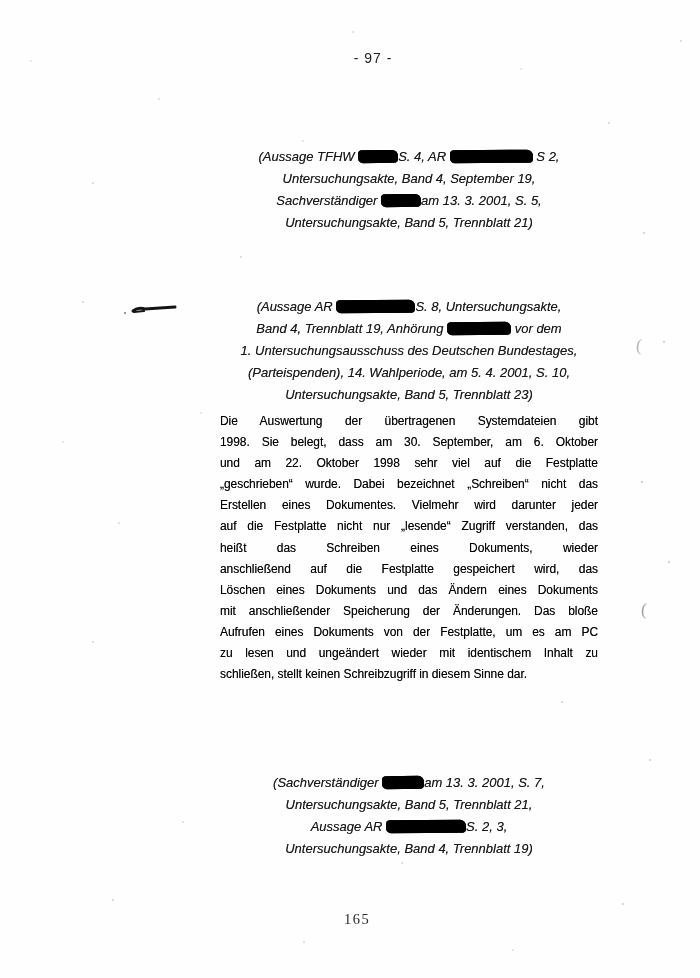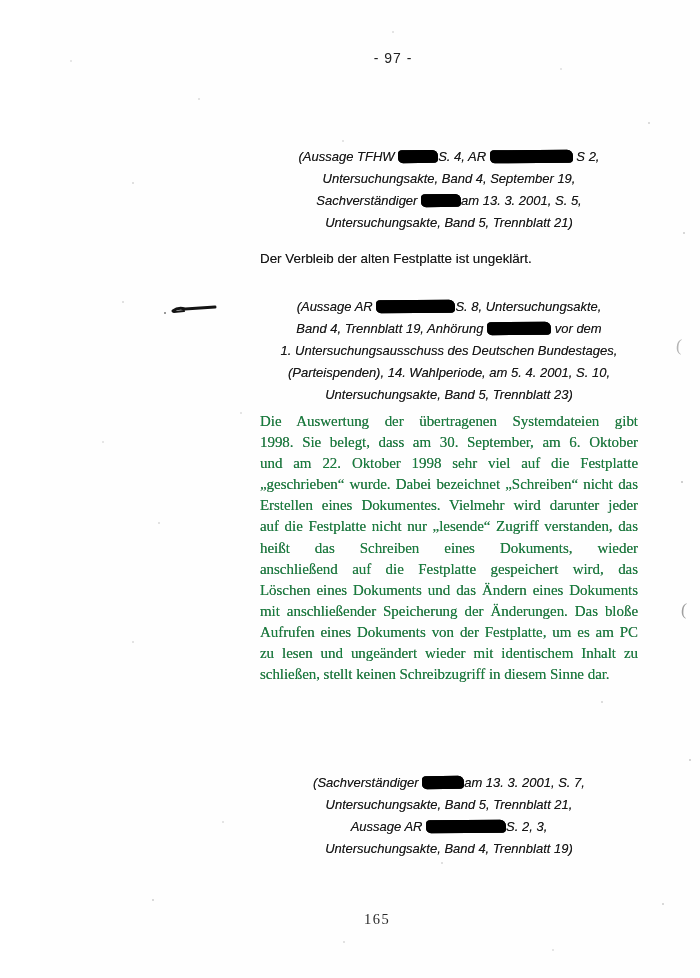--- a/index.html
+++ b/index.html
@@ -45,26 +45,25 @@
     transform: rotate(-0.5deg);
     box-shadow: 0 0 0.5px #000;
   }
   .statement {
     font-size: 13.4px;
     line-height: 21px;
     color: #181818;
     text-shadow: 0 0 0.3px rgba(0,0,0,0.55);
   }
   .paragraph {
-    font-size: 15px;
+    font-size: 12px;
     line-height: 21.1px;
     letter-spacing: -0.05px;
-    color: #15803d;
+    color: #000000;
     text-shadow: 0 0 0.3px rgba(0,0,0,0.55);
-    font-family: Liberation Serif, serif;
   }
   .body-line {
     text-align: justify;
     text-align-last: justify;
   }
   .body-line.last { text-align-last: left; }
   .page-footer {
     position: absolute; top: 911px; left: 0; right: 0;
     text-align: center;
     font-family: "Liberation Serif", serif;
@@ -100,34 +99,33 @@
       649px 759px 0 0 #d6d6d6, 182px 821px 0 0 #e4e4e4, 401px 862px 0 0 #e0e0e0,
       112px 899px 0 0 #dadada, 303px 941px 0 0 #e2e2e2, 622px 903px 0 0 #d9d9d9,
       512px 949px 0 0 #e5e5e5, 62px 441px 0 0 #e6e6e6, 668px 561px 0 0 #d2d2d2,
       352px 31px 0 0 #e4e4e4, 452px 202px 0 0 #e1e1e1, 30px 60px 0 0 #e7e7e7,
       680px 40px 0 0 #dfdfdf;
   }
 </style>
 </head>
 <body style="color: rgb(22, 22, 22);">
 
-<div class="page" style="background: rgb(254, 254, 254); margin-left: 40px;">
+<div class="page" style="background: rgb(254, 254, 254);">
 
   <div class="scan-noise"></div>
 
   <div class="page-header">- 97 -</div>
 
   <div class="col citation" style="top:146px;">
       <div class="cite-line"><span>(Aussage TFHW </span><span class="redaction" style="width: 40px; background: rgb(0, 0, 0);"></span><span>S. 4, AR </span><span class="redaction" style="width: 83px; background: rgb(0, 0, 0);"></span><span> S 2,</span></div>
       <div class="cite-line"><span>Untersuchungsakte, Band 4, September 19,</span></div>
       <div class="cite-line"><span>Sachverständiger </span><span class="redaction" style="width: 40px; background: rgb(0, 0, 0);"></span><span>am 13. 3. 2001, S. 5,</span></div>
       <div class="cite-line"><span>Untersuchungsakte, Band 5, Trennblatt 21)</span></div>
     </div>
 
-  <div class="col statement" style="top:248px;">Der Verbleib der alten Festplatte ist ungeklärt.</div>
 
   <svg class="ink-mark" viewBox="0 0 50 14" xmlns="http://www.w3.org/2000/svg">
     <path d="M3 9 Q8 5 15 7 L45 5" stroke="#141414" stroke-width="3" fill="none" stroke-linecap="round"></path>
     <path d="M4 10 L14 9" stroke="#141414" stroke-width="2.2" fill="none" stroke-linecap="round"></path>
   </svg>
 
   <div class="col citation" style="top:296px;">
       <div class="cite-line"><span>(Aussage AR </span><span class="redaction" style="width: 79px; background: rgb(0, 0, 0);"></span><span>S. 8, Untersuchungsakte,</span></div>
       <div class="cite-line"><span>Band 4, Trennblatt 19, Anhörung </span><span class="redaction" style="width: 64px; background: rgb(0, 0, 0);"></span><span> vor dem</span></div>
       <div class="cite-line"><span>1. Untersuchungsausschuss des Deutschen Bundestages,</span></div>

